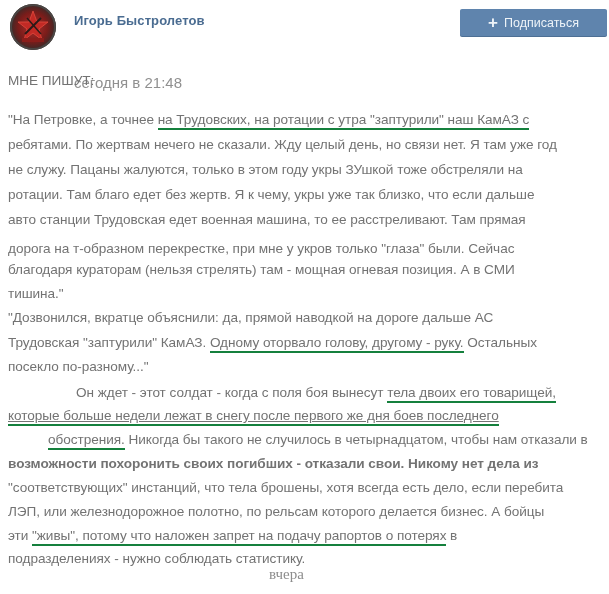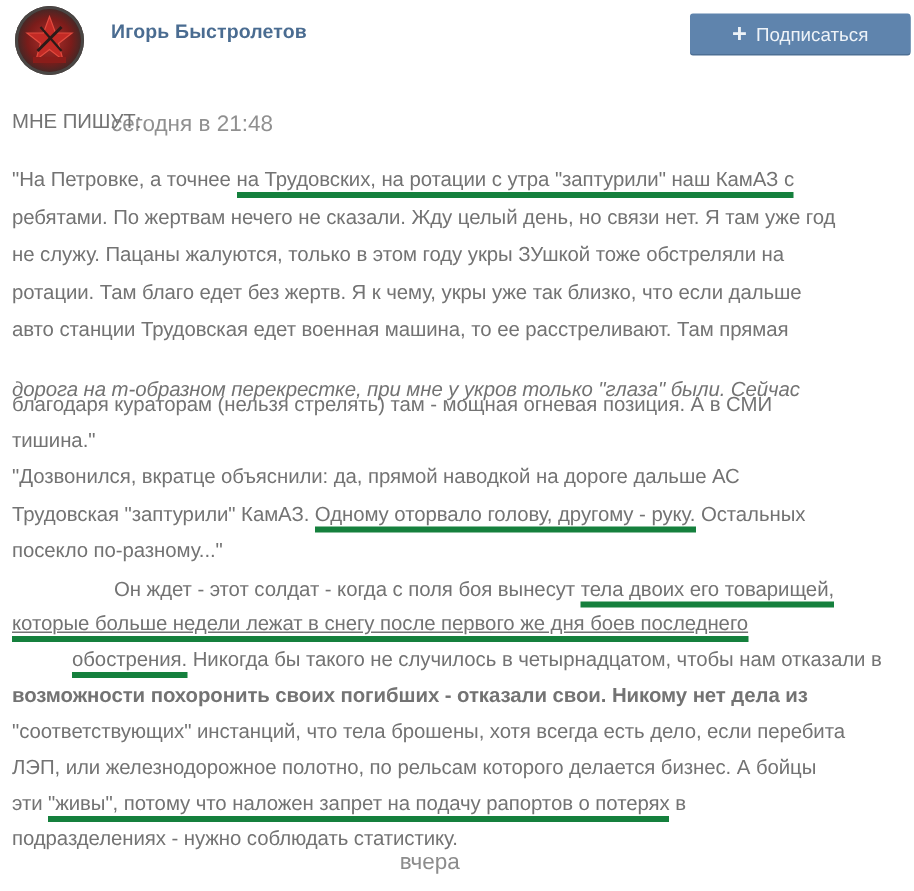--- a/index.html
+++ b/index.html
@@ -27,24 +27,24 @@
     display: flex; align-items: center; justify-content: center; gap: 6px;
     box-shadow: 0 1px 0 #4d6f94;
   }
   .subscribe-btn .plus { font-size: 17px; font-weight: bold; line-height: 1; margin-top: -1px; }
 
   .content { position: absolute; left: 0; top: 0; width: 609px; }
   .line {
     position: absolute; left: 8px; font-size: 13.6px; white-space: nowrap;
     color: #737373; letter-spacing: -0.05px;
   }
-  .u { border-bottom: 4px solid #15803d; padding-bottom: 1px; }
+  .u { border-bottom: 2px solid #15803d; padding-bottom: 1px; }
   .footer-date {
     position: absolute; left: 0; width: 573px; top: 566px; text-align: center;
-    font-size: 15px; color: #8c8c8c;
+    font-size: 15px; color: #8c8c8c; font-family: Liberation Serif, serif;
   }
 </style>
 </head>
 <body>
 
 <div class="header">
   <div class="avatar">
     <svg width="46" height="46" viewBox="0 0 46 46">
       <polygon points="23,7 27,18 38,18 29,25 32,36 23,29 14,36 17,25 8,18 19,18" fill="#c22a25" stroke="#e24b3f" stroke-width="0.8"></polygon>
       <path d="M15 30 L31 14" stroke="#2a1a18" stroke-width="2"></path>
@@ -61,21 +61,21 @@
 </div>
 
 <div class="content">
   <div class="line" style="top:73px;">МНЕ ПИШУТ:</div>
 
   <div class="line" style="top:112px;"><span>"На Петровке, а точнее </span><span class="u">на Трудовских, на ротации с утра "заптурили" наш КамАЗ с</span></div>
   <div class="line" style="top:137px;">ребятами. По жертвам нечего не сказали. Жду целый день, но связи нет. Я там уже год</div>
   <div class="line" style="top:162px;">не служу. Пацаны жалуются, только в этом году укры ЗУшкой тоже обстреляли на</div>
   <div class="line" style="top:187px;">ротации. Там благо едет без жертв. Я к чему, укры уже так близко, что если дальше</div>
   <div class="line" style="top:212px;">авто станции Трудовская едет военная машина, то ее расстреливают. Там прямая</div>
-  <div class="line" style="top:252px;font-style:italic;">дорога на т-образном перекрестке, при мне у укров только "глаза" были. Сейчас</div>
+  <div class="line" style="top:241px;">дорога на т-образном перекрестке, при мне у укров только "глаза" были. Сейчас</div>
   <div class="line" style="top:262px;">благодаря кураторам (нельзя стрелять) там - мощная огневая позиция. А в СМИ</div>
   <div class="line" style="top:286px;">тишина."</div>
 
   <div class="line" style="top:310px;">"Дозвонился, вкратце объяснили: да, прямой наводкой на дороге дальше АС</div>
   <div class="line" style="top:335px;"><span>Трудовская "заптурили" КамАЗ. </span><span class="u">Одному оторвало голову, другому - руку.</span><span> Остальных</span></div>
   <div class="line" style="top:359px;">посекло по-разному..."</div>
 
   <div class="line" style="top:385px; left:76px;"><span>Он ждет - этот солдат - когда с поля боя вынесут </span><span class="u">тела двоих его товарищей,</span></div>
   <div class="line" style="top:408px;text-decoration:underline;"><span class="u">которые больше недели лежат в снегу после первого же дня боев последнего</span></div>
   <div class="line" style="top:432px;margin-left:40px;"><span class="u">обострения.</span><span> Никогда бы такого не случилось в четырнадцатом, чтобы нам отказали в</span></div>

